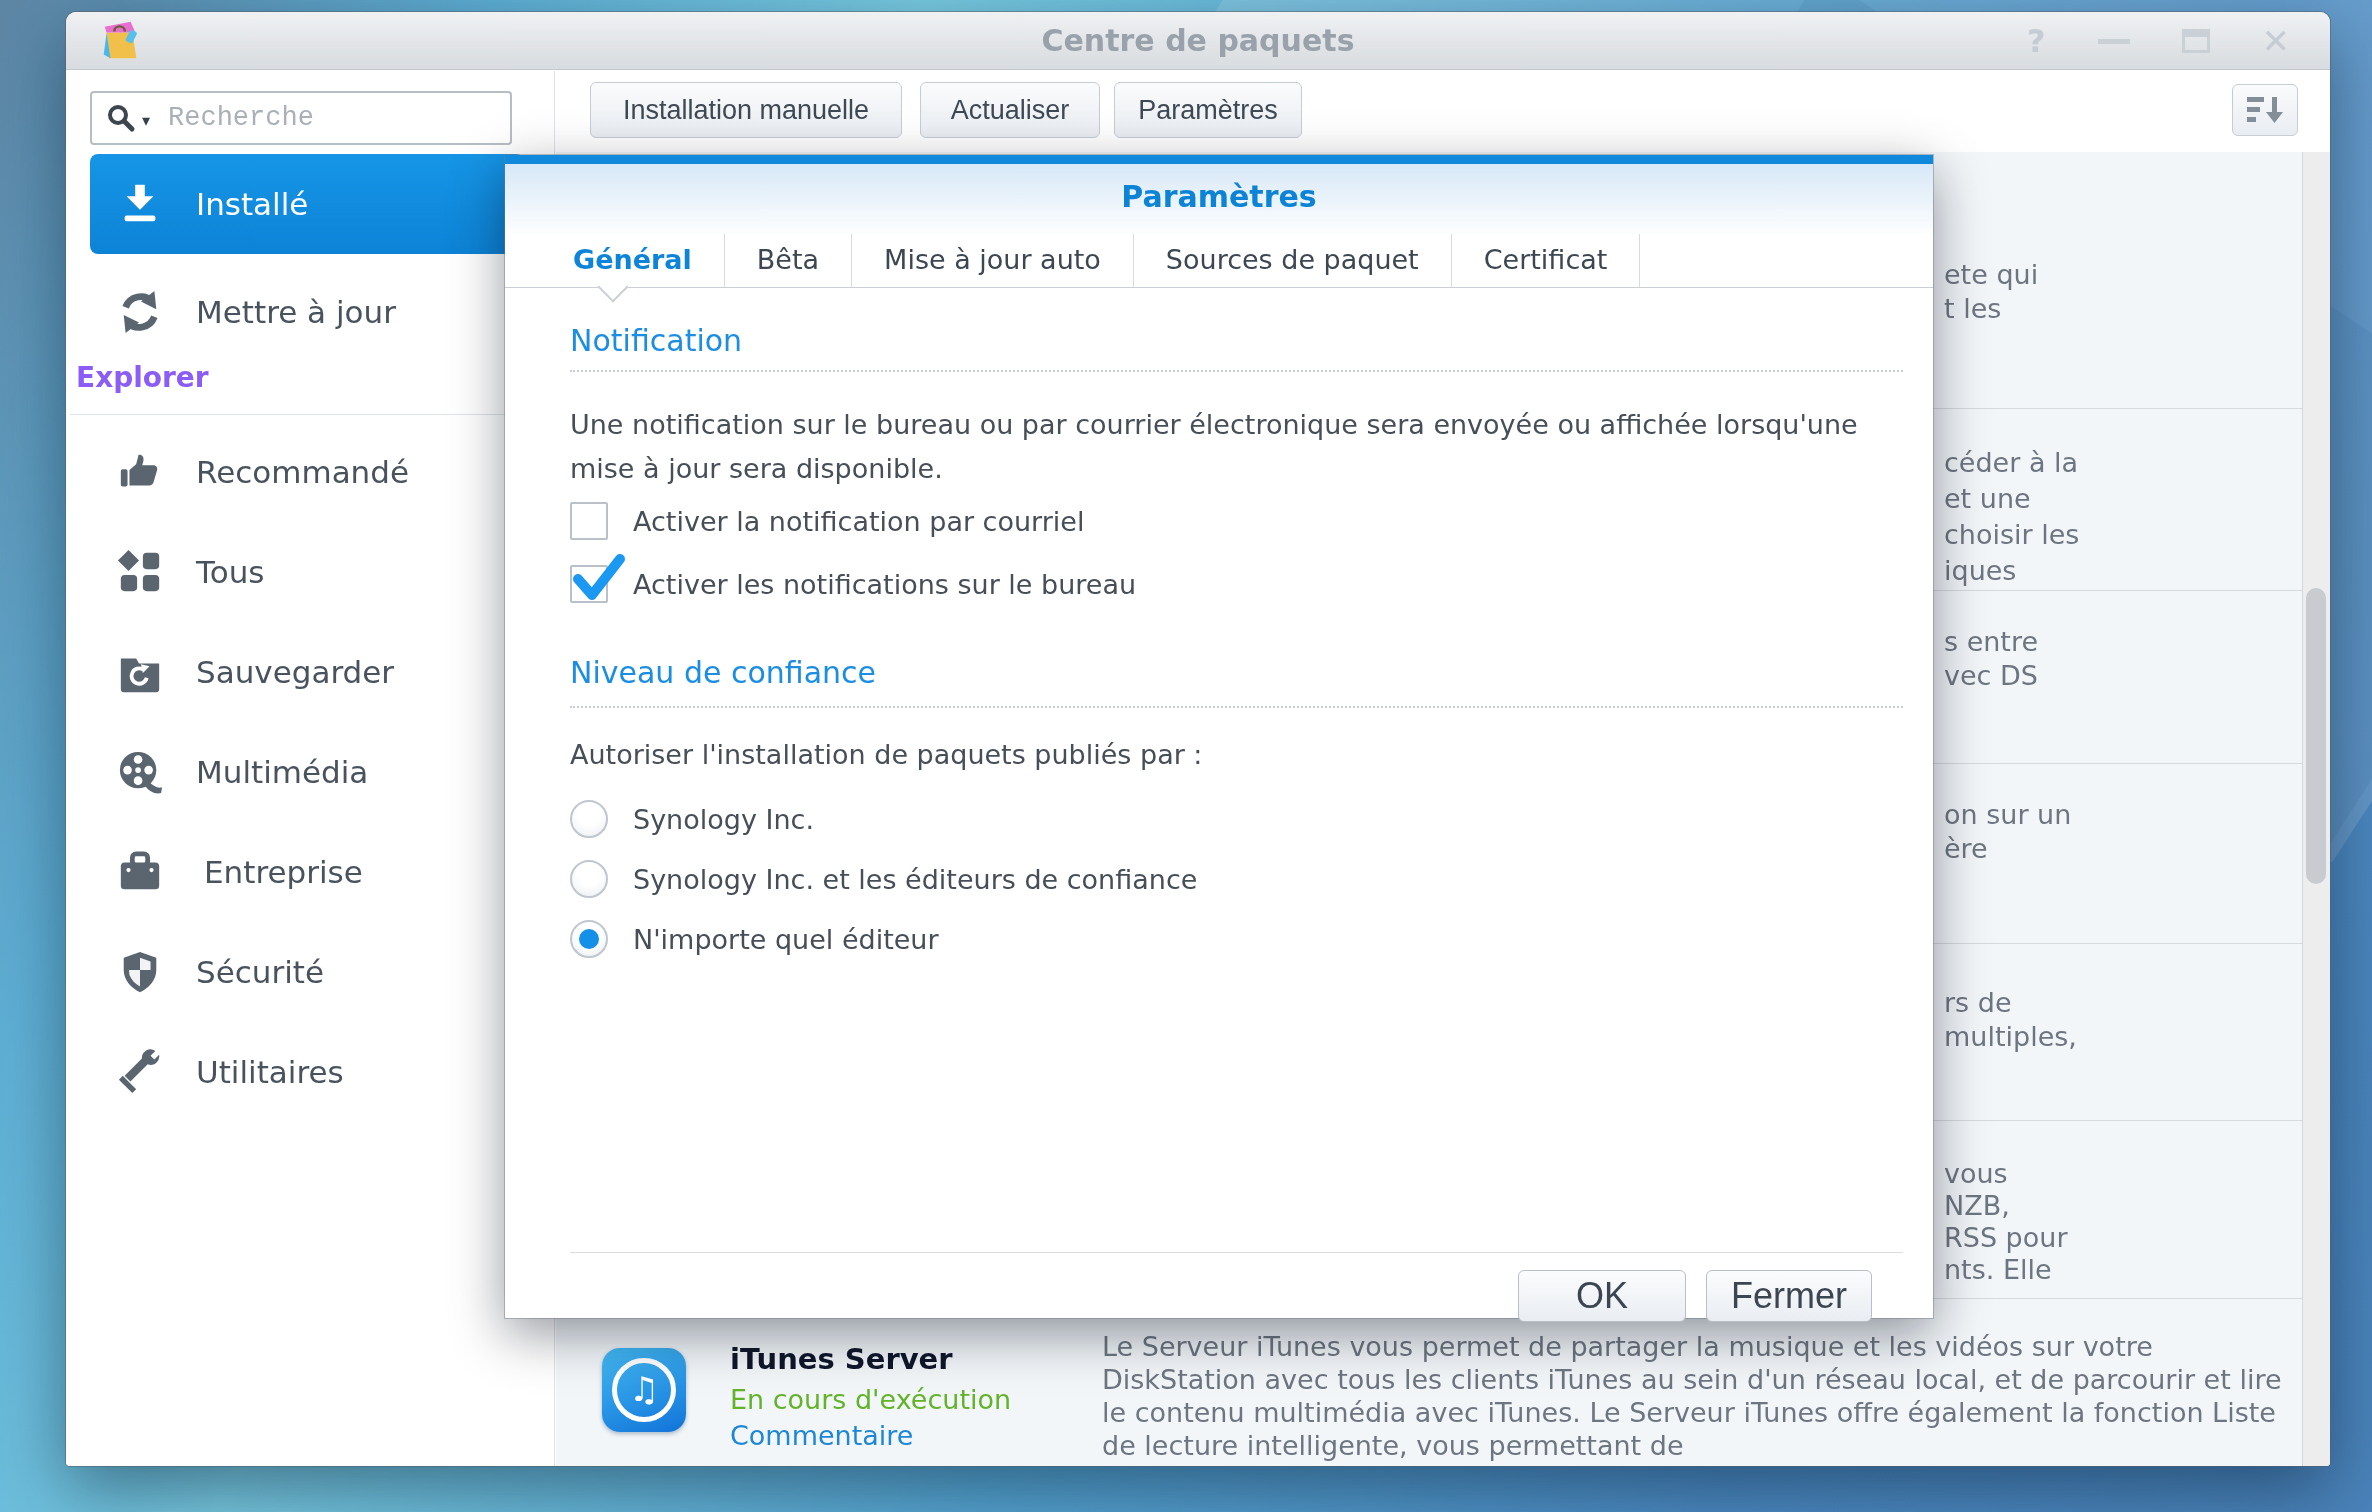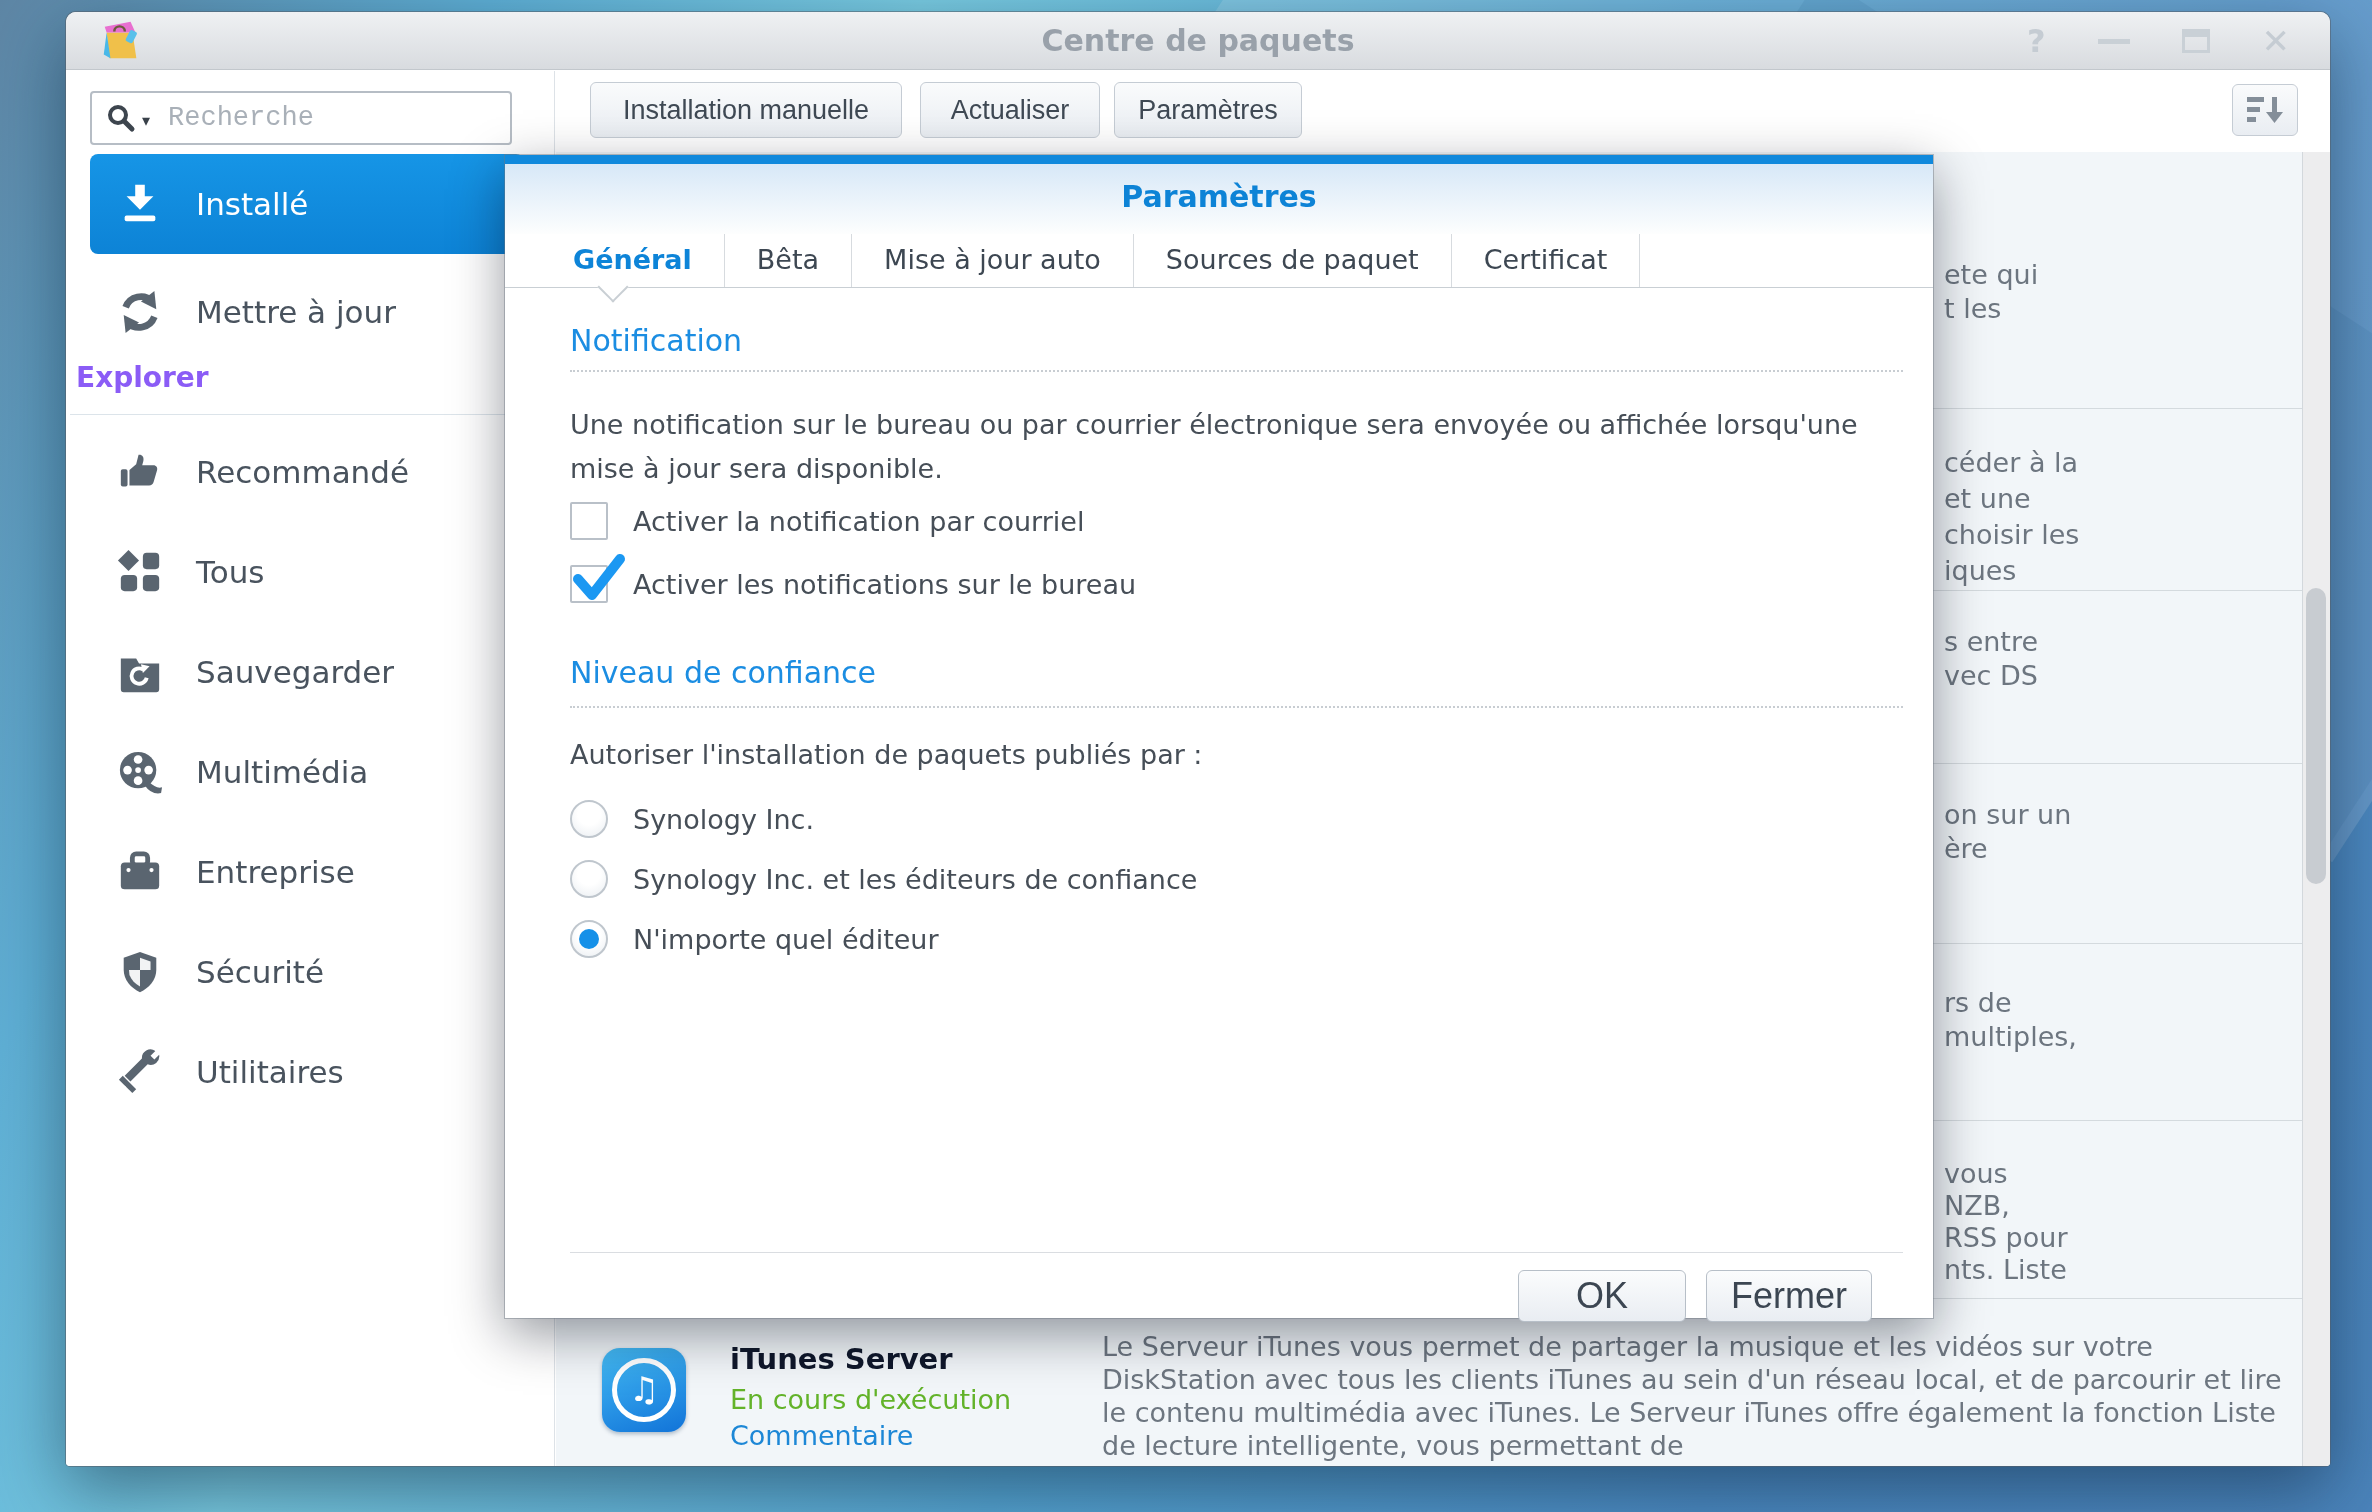--- a/index.html
+++ b/index.html
@@ -305,21 +305,21 @@
           <circle cx="22" cy="33" r="4.5" fill="#ffffff"></circle>
           <circle cx="11" cy="22" r="4.5" fill="#ffffff"></circle>
           <circle cx="33" cy="22" r="4.5" fill="#ffffff"></circle>
           <circle cx="22" cy="22" r="3" fill="#ffffff"></circle>
           <path d="M33 34q8 8 14 6l-1 6q-10 2-17-8z" fill="#5a6570"></path>
         </svg>
       </span>
       <span class="lbl">Multimédia</span>
     </div>
 
-    <div class="side-item" style="top:751px;">
+    <div class="side-item" style="top:751px;gap:8px;">
       <span class="icn">
         <svg class="gicon" viewBox="0 0 48 48" width="46" height="46">
           <rect x="16" y="5" width="16" height="12" rx="4" fill="none" stroke="#5a6570" stroke-width="5"></rect>
           <rect x="4" y="14" width="40" height="28" rx="4" fill="#5a6570"></rect>
           <circle cx="12" cy="22" r="2.2" fill="#ffffff"></circle>
           <circle cx="36" cy="22" r="2.2" fill="#ffffff"></circle>
         </svg>
       </span>
       <span class="lbl">Entreprise</span>
     </div>
@@ -388,21 +388,21 @@
         <div>ère</div>
     </div>
     <div class="frag" style="top:834px;">
       <div>rs de</div>
         <div>multiples,</div>
     </div>
     <div class="frag" style="top:1006px; line-height:32px;">
       <div>vous</div>
         <div>NZB,</div>
       <div>RSS pour</div>
-        <div>nts. Liste</div>
+        <div>nts. Elle</div>
     </div>
 
     <div class="itunes-ic">
       <div class="itunes-ring">
         <span class="itunes-note">♫</span>
       </div>
     </div>
     <div class="itunes-name">iTunes Server</div>
     <div class="itunes-status">En cours d'exécution</div>
     <div class="itunes-link">Commentaire</div>

